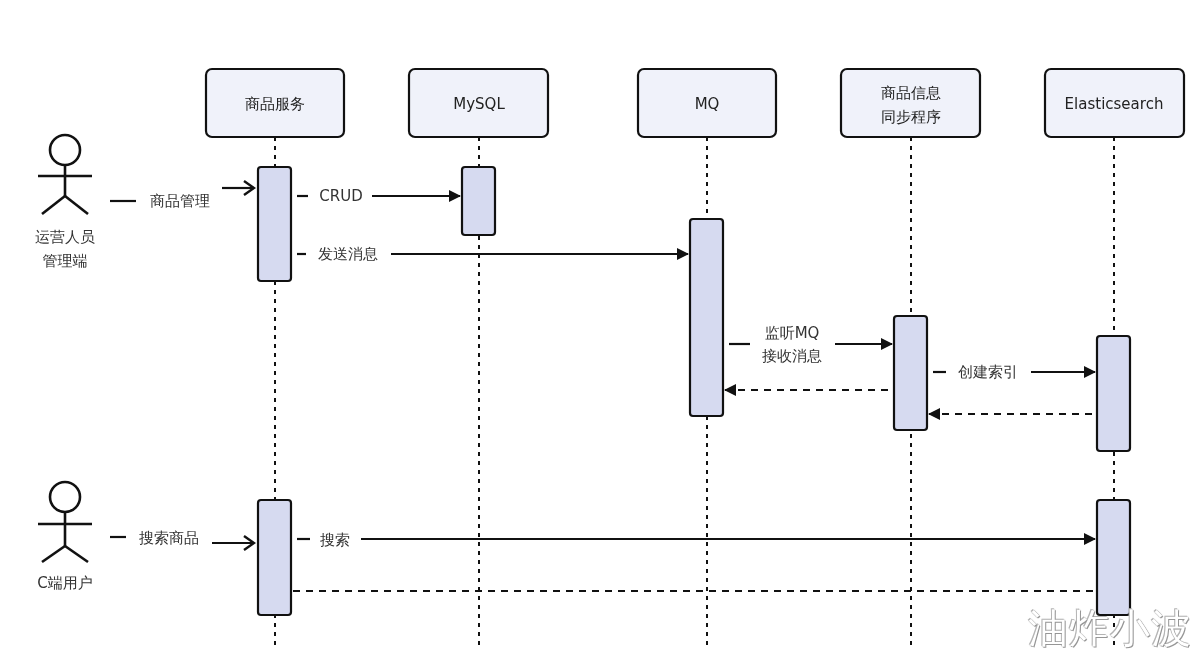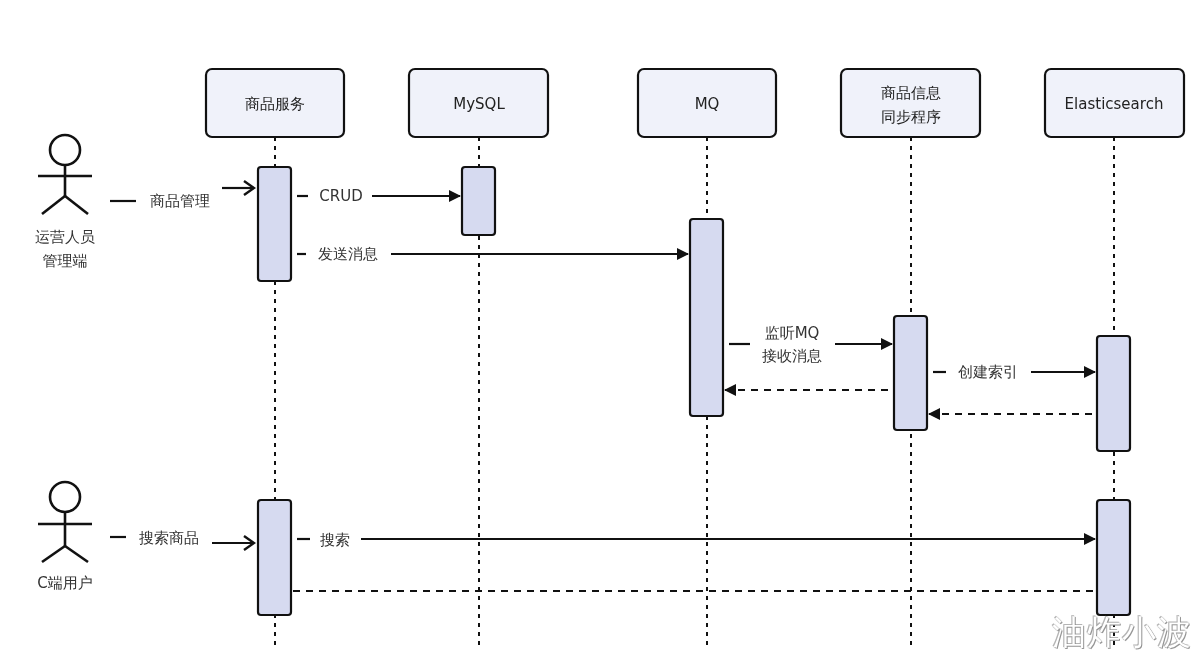--- a/index.html
+++ b/index.html
@@ -7,21 +7,21 @@
          font-family: "DejaVu Sans", "Liberation Sans", sans-serif; color:#222; }
   #diagram { position:absolute; left:0; top:0; }
   .participant rect { fill:#f0f2fa; stroke:#111; stroke-width:2.2; }
   .lifeline { stroke:#111; stroke-width:2; stroke-dasharray:4 5; }
   .activation { fill:#d6daf0; stroke:#111; stroke-width:2.2; }
   .msg-line { stroke:#111; stroke-width:2.2; fill:none; }
   .msg-line.dashed { stroke-dasharray:7 6; }
   .label { font-size:15px; fill:#333; }
   .plabel { font-size:15px; fill:#222; }
   .actor-part { stroke:#111; stroke-width:2.6; fill:none; }
-  .watermark { position:absolute; right:8px; bottom:4px; font-size:34px; color:#fff;
+  .watermark { position:absolute; right:8px; bottom:4px; font-size:40px; color:#fff;
                text-shadow: 0 0 1px #777, 1px 1px 0 #999, -1px -1px 0 #bbb; letter-spacing:1px; }
 </style>
 </head>
 <body>
 
 <svg id="diagram" width="1200" height="660" viewBox="0 0 1200 660" xmlns="http://www.w3.org/2000/svg">
   <defs>
     <marker id="arrow-solid" markerWidth="12" markerHeight="12" refX="11" refY="6" orient="auto" markerUnits="userSpaceOnUse">
       <path d="M0,0 L12,6 L0,12 z" fill="#111"></path>
     </marker>

